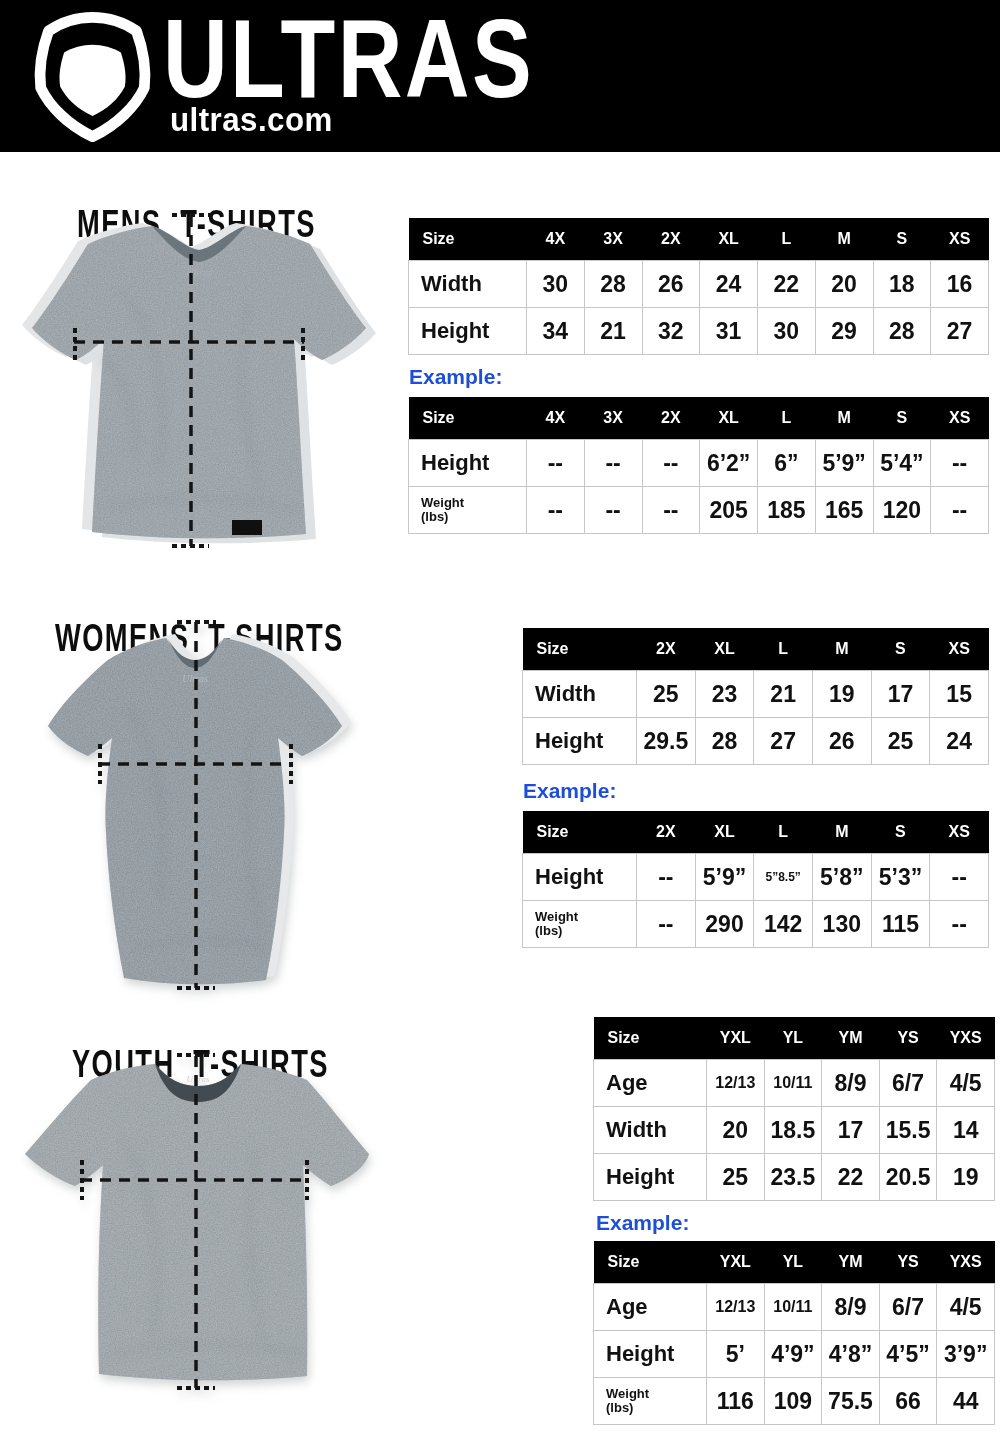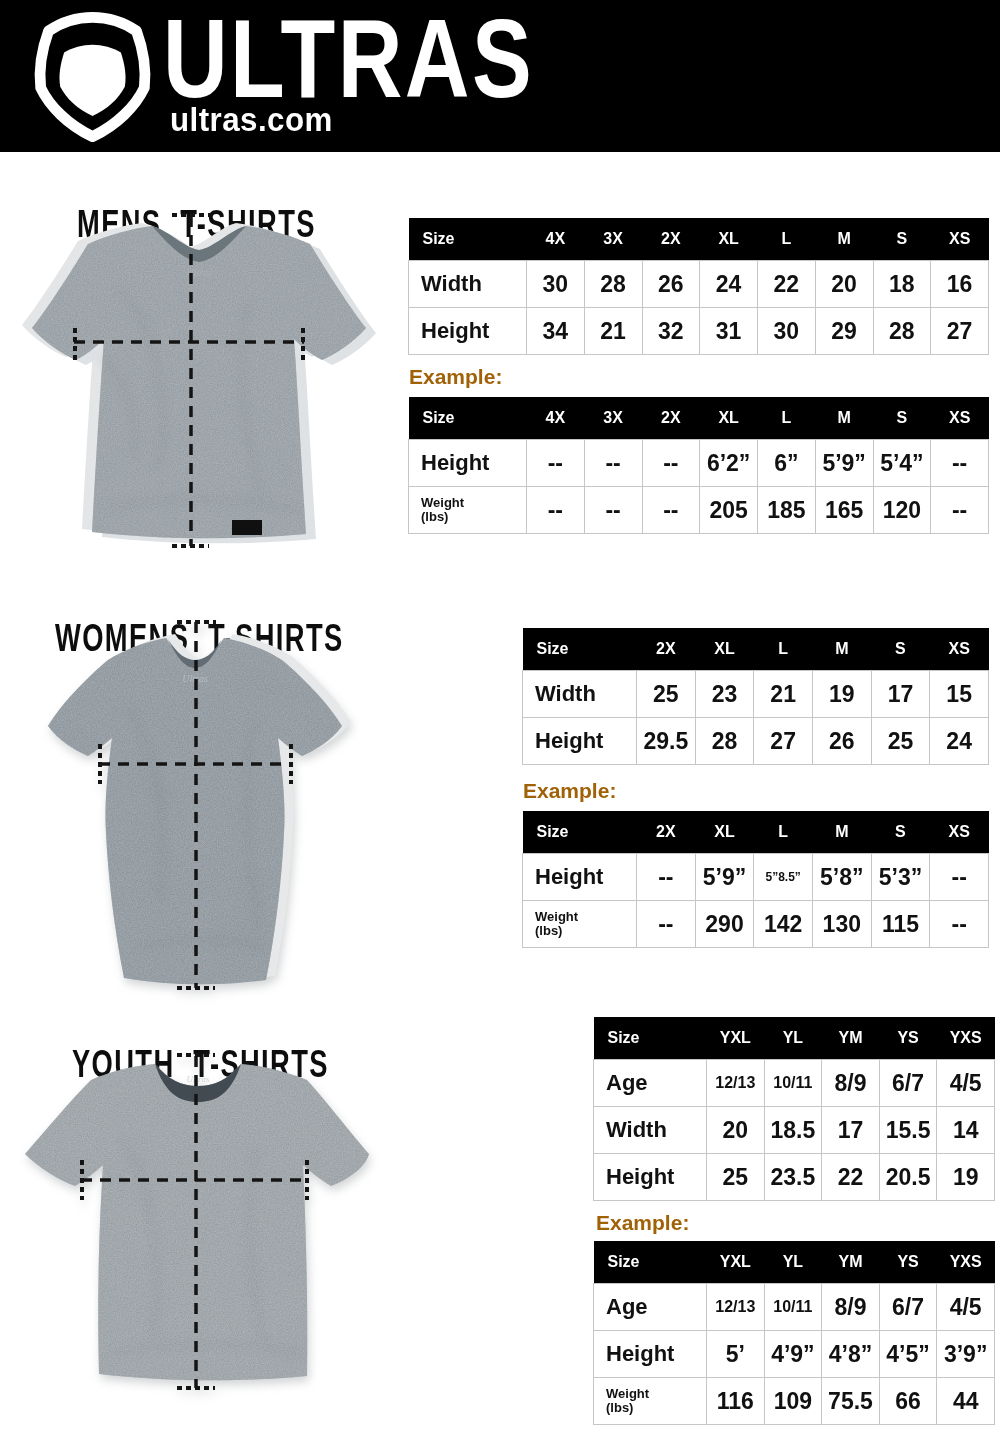--- a/index.html
+++ b/index.html
@@ -16,21 +16,21 @@
 
   
   .section-title{position:absolute;color:#0d0d0d;font-weight:bold;font-size:39px;line-height:1;
                  letter-spacing:2px;word-spacing:14px;transform:scaleX(0.70);transform-origin:left top;
                  white-space:nowrap;}
   .t-mens{left:77px;top:172px;}
   .t-womens{left:55px;top:586px;}
   .t-youth{left:72px;top:1012px;}
 
   
-  .example-label{position:absolute;font-weight:bold;font-size:21px;color:#a16207;}
+  .example-label{position:absolute;font-weight:bold;font-size:21px;color:#1d4ed8;}
   .ex-mens{left:409px;top:365px;}
   .ex-womens{left:523px;top:779px;}
   .ex-youth{left:596px;top:1211px;}
 
   
   table.size-table{position:absolute;border-collapse:collapse;table-layout:fixed;}
   table.size-table th{background:#000;color:#fff;border:none;font-weight:bold;font-size:16px;
                       height:42px;padding:0;text-align:center;}
   table.size-table th.label{text-align:left;padding-left:14px;}
   table.size-table td{background:#fff;border:1px solid #c6c6c6;color:#111;font-weight:bold;

